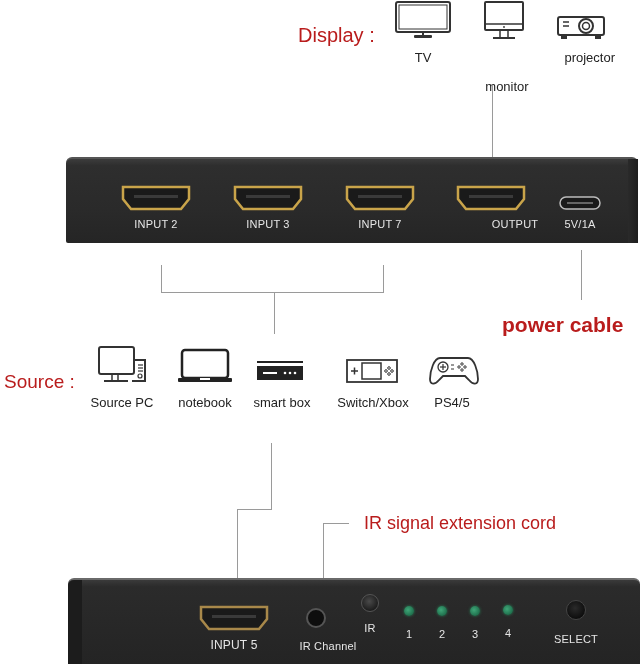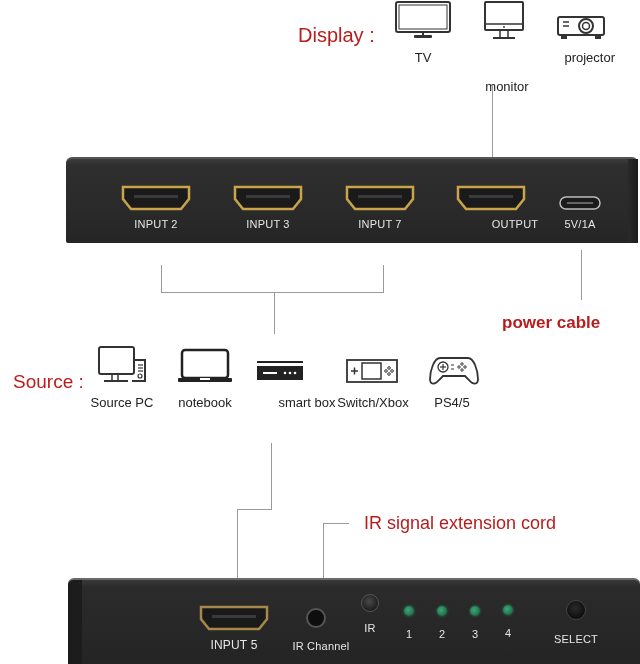--- a/index.html
+++ b/index.html
@@ -114,28 +114,28 @@
 
 <div class="abs" style="left:559px; top:196px;">
   <svg width="42" height="14" viewBox="0 0 42 14">
     <rect x="1" y="1" width="40" height="12" rx="6" fill="#1a1a1a" stroke="#bcbcbc" stroke-width="1.5"></rect>
     <rect x="8" y="6" width="26" height="2" fill="#666"></rect>
   </svg>
 </div>
 <div class="port-label" style="left:556px; top:218px; width:48px;">5V/1A</div>
 
 <div class="line" style="left:581px; top:250px; width:1px; height:50px;"></div>
-<div class="heading" style="left:502px; top:313px; font-size:17px; font-weight:bold;text-align:center;">power cable</div>
+<div class="heading" style="left:502px; top:313px; font-size:21px; font-weight:bold;text-align:center;">power cable</div>
 
 <div class="line" style="left:161px; top:265px; width:1px; height:28px;"></div>
 <div class="line" style="left:383px; top:265px; width:1px; height:28px;"></div>
 <div class="line" style="left:161px; top:292px; width:223px; height:1px;"></div>
 <div class="line" style="left:274px; top:292px; width:1px; height:42px;"></div>
 
-<div class="heading" style="left:13px; top:371px; font-size:19px;">Source :</div>
+<div class="heading" style="left:4px; top:371px; font-size:19px;">Source :</div>
 
 <div class="abs icon" style="left:98px; top:346px;">
   <svg width="50" height="38" viewBox="0 0 50 38">
     <rect x="1" y="1" width="35" height="27" rx="2" fill="none" stroke="#333" stroke-width="2"></rect>
     <line x1="14" y1="28" x2="14" y2="35" stroke="#333" stroke-width="1.5"></line>
     <line x1="20" y1="28" x2="20" y2="35" stroke="#333" stroke-width="1.5"></line>
     <line x1="6" y1="35" x2="30" y2="35" stroke="#333" stroke-width="2"></line>
     <path d="M37 14 H47 V35 H34" fill="none" stroke="#333" stroke-width="2"></path>
     <line x1="40" y1="19" x2="45" y2="19" stroke="#333" stroke-width="1.2"></line>
     <line x1="40" y1="22" x2="45" y2="22" stroke="#333" stroke-width="1.2"></line>
@@ -157,21 +157,21 @@
 <div class="abs icon" style="left:255px; top:360px;">
   <svg width="50" height="22" viewBox="0 0 50 22">
     <line x1="2" y1="2" x2="48" y2="2" stroke="#222" stroke-width="2"></line>
     <rect x="2" y="6" width="46" height="14" fill="#222"></rect>
     <rect x="8" y="12" width="14" height="2" fill="#fff"></rect>
     <circle cx="30" cy="13" r="1.3" fill="#fff"></circle>
     <circle cx="35" cy="13" r="1.3" fill="#fff"></circle>
     <circle cx="40" cy="13" r="1.3" fill="#fff"></circle>
   </svg>
 </div>
-<div class="label" style="left:249px; top:395px; width:66px;margin-left:25px;">smart box</div>
+<div class="label" style="left:249px; top:395px; width:66px;">smart box</div>
 
 <div class="abs icon" style="left:346px; top:359px;">
   <svg width="52" height="24" viewBox="0 0 52 24">
     <rect x="1" y="1" width="50" height="22" fill="none" stroke="#333" stroke-width="1.8"></rect>
     <rect x="16" y="4" width="19" height="16" fill="none" stroke="#333" stroke-width="1.5"></rect>
     <line x1="5" y1="12" x2="12" y2="12" stroke="#333" stroke-width="1.5"></line>
     <line x1="8.5" y1="8.5" x2="8.5" y2="15.5" stroke="#333" stroke-width="1.5"></line>
     <circle cx="43" cy="9" r="1.3" fill="none" stroke="#333"></circle>
     <circle cx="43" cy="15" r="1.3" fill="none" stroke="#333"></circle>
     <circle cx="40" cy="12" r="1.3" fill="none" stroke="#333"></circle>
@@ -210,21 +210,21 @@
 
 <div class="hdmi" style="left:198px; top:604px;">
   <svg width="72" height="28" viewBox="0 0 72 28">
     <path d="M3 3 H69 V15 L61 25 H11 L3 15 Z" fill="#1a1a1a" stroke="#a8884a" stroke-width="2.5"></path>
     <rect x="14" y="11" width="44" height="3" fill="#3a3a3a"></rect>
   </svg>
 </div>
 <div class="port-label" style="left:198px; top:638px; width:72px; font-size:12px;">INPUT 5</div>
 
 <div class="abs" style="left:306px; top:608px; width:20px; height:20px; border-radius:50%; background:#0e0e0e; border:2px solid #555;"></div>
-<div class="port-label" style="left:288px; top:640px; width:66px;">IR Channel</div>
+<div class="port-label" style="left:295px; top:640px; width:66px;">IR Channel</div>
 
 <div class="abs" style="left:361px; top:594px; width:18px; height:18px; border-radius:50%; background:radial-gradient(circle at 45% 40%, #4a4a4a, #1a1a1a 75%); border:1px solid #555;"></div>
 <div class="port-label" style="left:360px; top:622px; width:20px;">IR</div>
 
 <div class="led" style="left:404px; top:606px;"></div>
 <div class="led-label" style="left:402px; top:628px;">1</div>
 <div class="led" style="left:437px; top:606px;"></div>
 <div class="led-label" style="left:435px; top:628px;">2</div>
 <div class="led" style="left:470px; top:606px;"></div>
 <div class="led-label" style="left:468px; top:628px;">3</div>

